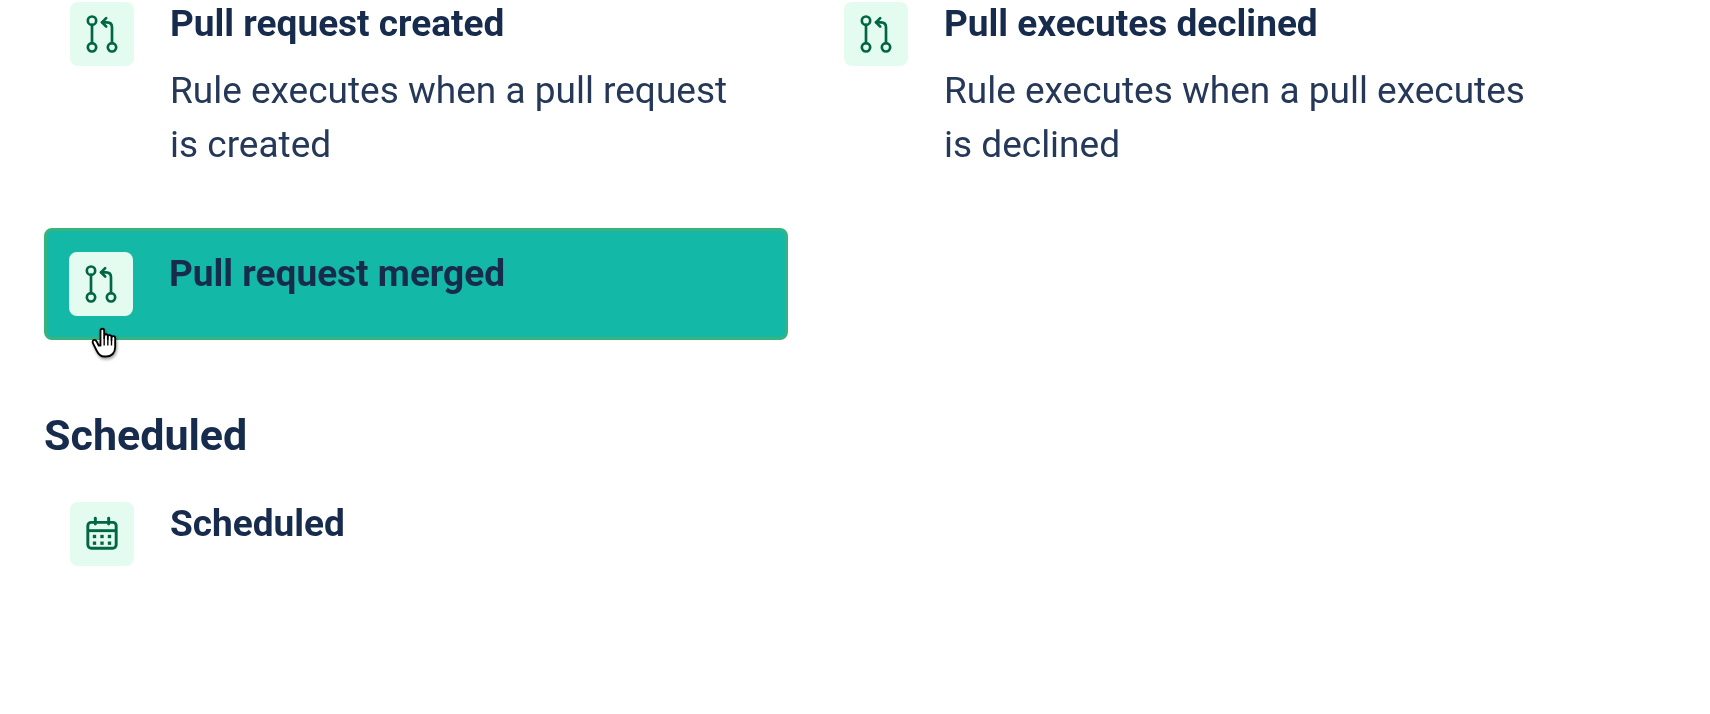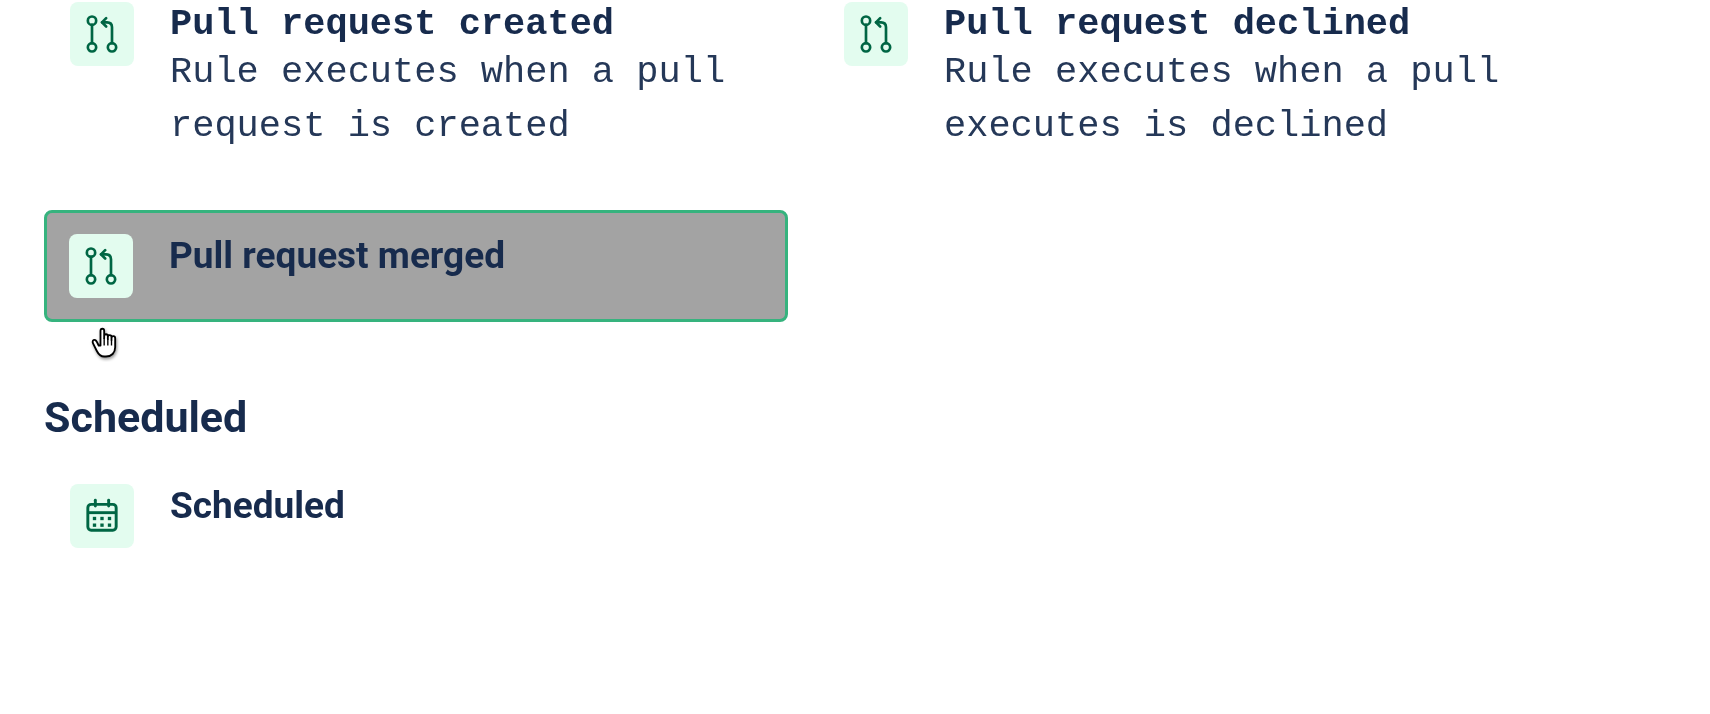--- a/index.html
+++ b/index.html
@@ -29,26 +29,25 @@
       display: flex;
       align-items: flex-start;
       gap: 36px;
       padding: 0;
       border-radius: 8px;
       border: 2px solid transparent;
       position: relative;
     }
     .trigger-card.selected {
       border: 3px solid #36b37e;
-      background: #a3a3a3;
+      background: #14b8a6;
       padding: 21px 22px;
     }
     .trigger-card.top-row {
       padding: 0 24px 24px 24px;
-      font-family: Liberation Mono, monospace;
     }
     .icon-wrapper {
       width: 64px;
       height: 64px;
       min-width: 64px;
       border-radius: 8px;
       background: #e3fcef;
       display: flex;
       align-items: center;
       justify-content: center;
@@ -75,21 +74,21 @@
       color: #172b4d;
       font-weight: 700;
       font-size: 37px;
       line-height: 1.2;
     }
     .trigger-desc {
       color: #253858;
       font-size: 37px;
       font-weight: 400;
       line-height: 1.45;
-      margin-top: 0;
+      margin-top: 18px;
     }
     .section-header {
       color: #172b4d;
       font-weight: 700;
       font-size: 43px;
       margin-top: 70px;
       margin-bottom: 40px;
       margin-left: 0px;
     }
     .cursor {
@@ -132,21 +131,21 @@
         <svg class="git-icon" viewBox="0 0 48 48">
           <circle cx="12" cy="8" r="5"></circle>
           <circle cx="12" cy="40" r="5"></circle>
           <line x1="12" y1="13" x2="12" y2="35"></line>
           <circle cx="36" cy="40" r="5"></circle>
           <path d="M 36 35 L 36 16 Q 36 10 30 10 L 24 10"></path>
           <polyline points="29,5 24,10 29,15"></polyline>
         </svg>
       </div>
       <div class="trigger-text">
-        <div class="trigger-title">Pull request declined</div>
+        <div class="trigger-title">Pull executes declined</div>
         <div class="trigger-desc">Rule executes when a pull executes is declined</div>
       </div>
     </div>
 
   </div>
 
   <div class="row2">
     <div class="trigger-card selected" style="width:744px;">
       <div class="icon-wrapper">
         <svg class="git-icon" viewBox="0 0 48 48">

